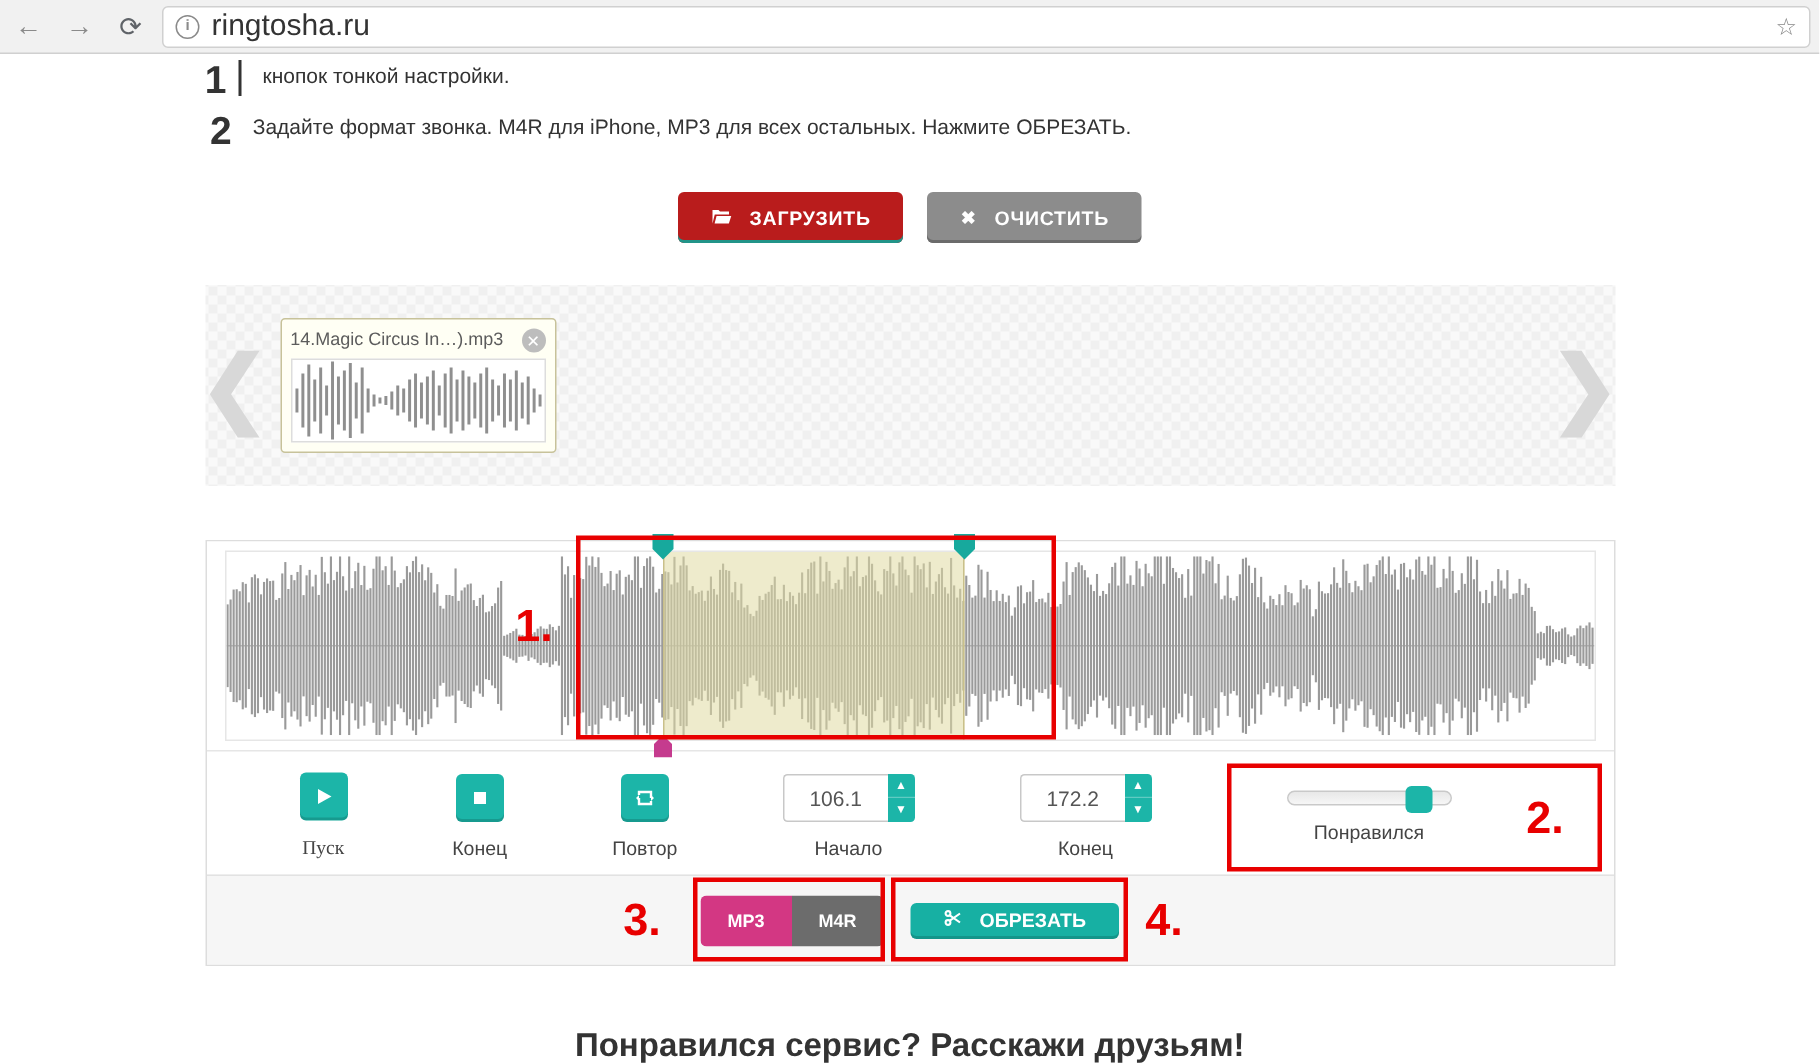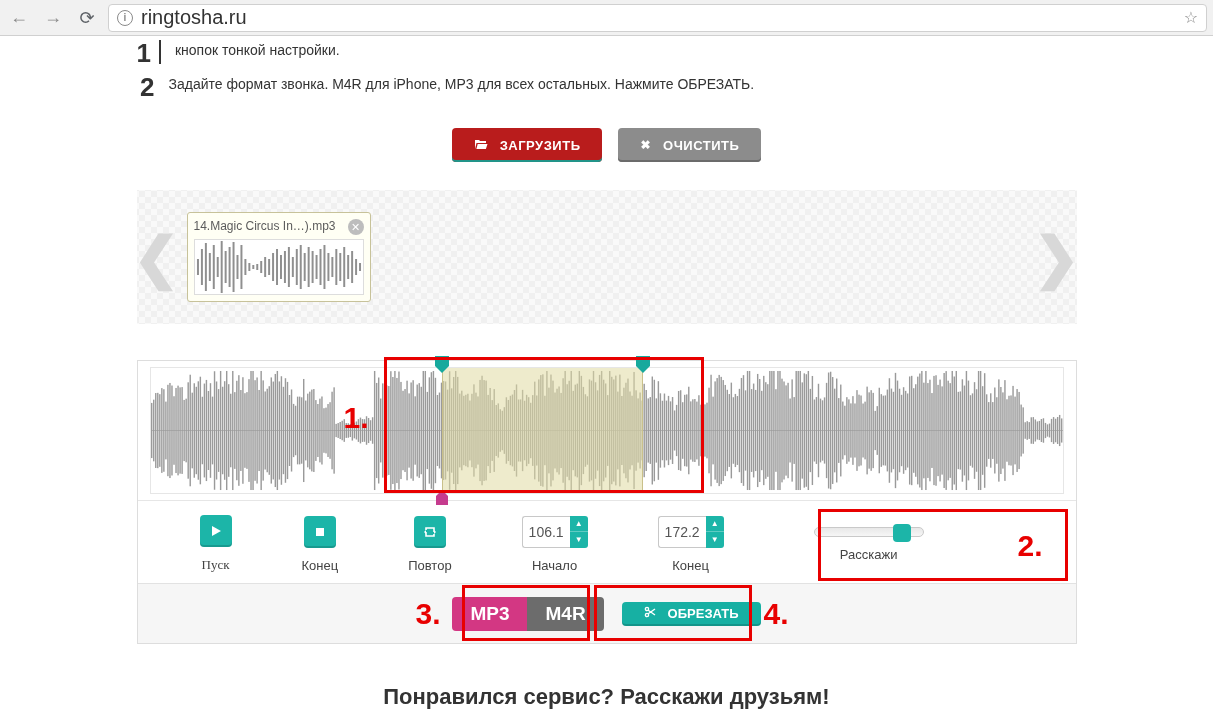--- a/index.html
+++ b/index.html
@@ -47,32 +47,32 @@
   .marker svg, .playhead svg { display:block; }
   .playhead { position:absolute; bottom:-12px; width:16px; height:16px; }
 
   .controls { display:flex; align-items:center; padding:14px 10px 10px; gap:0; }
   .ctrl { display:flex; flex-direction:column; align-items:center; gap:10px; }
   .ctrl .label { font-size:13px; color:#444; }
   .sq-btn { width:32px; height:32px; background:#1cb5a8; border-radius:4px; display:flex; align-items:center; justify-content:center; color:#fff; border:none; cursor:pointer; box-shadow: inset 0 -2px 0 rgba(0,0,0,0.15); }
   .sq-btn svg { display:block; }
 
   .spinner { display:flex; }
-  .spinner input { width:48px; height:32px; border:1px solid #c8c8c8; text-align:center; font-size:14px; color:#555; border-right:none; border-radius:3px 0 0 3px; }
+  .spinner input { width:70px; height:32px; border:1px solid #c8c8c8; text-align:center; font-size:14px; color:#555; border-right:none; border-radius:3px 0 0 3px; }
   .spin-btns { display:flex; flex-direction:column; }
   .spin-btns button { width:18px; height:16px; background:#1cb5a8; border:none; color:#fff; font-size:8px; display:flex; align-items:center; justify-content:center; cursor:pointer; }
   .spin-btns button:first-child { border-radius:0 3px 0 0; border-bottom:1px solid rgba(255,255,255,0.3); }
   .spin-btns button:last-child { border-radius:0 0 3px 0; }
 
   .vol-slider { position:relative; width:110px; height:10px; background:linear-gradient(#e8e8e8,#f6f6f6); border:1px solid #c9c9c9; border-radius:6px; }
   .vol-thumb { position:absolute; top:-4px; width:18px; height:18px; background:#1cb5a8; border-radius:4px; }
 
   .format-bar { height:60px; background:#f6f6f6; border-top:1px solid #e2e2e2; display:flex; align-items:center; justify-content:center; gap:18px; }
   .toggle { display:inline-flex; border-radius:4px; overflow:hidden; }
-  .toggle button { height:34px; padding:0 18px; border:none; font-size:19px; font-weight:bold; color:#fff; cursor:pointer; }
+  .toggle button { height:34px; padding:0 18px; border:none; font-size:12px; font-weight:bold; color:#fff; cursor:pointer; }
   .toggle .active { background:#d33783; }
   .toggle .inactive { background:#6c6c6c; }
   .cut-btn { height:24px; padding:0 22px; background:#17b0a3; border:none; border-radius:4px; color:#fff; font-weight:bold; font-size:13px; display:inline-flex; align-items:center; gap:12px; cursor:pointer; box-shadow: inset 0 -2px 0 rgba(0,0,0,0.15); }
 
   
   .anno { position:absolute; border:3px solid #e80000; pointer-events:none; }
   .anno-label { position:absolute; color:#e80000; font-size:30px; font-weight:bold; pointer-events:none; }
 
   .footer-text { text-align:center; font-size:22px; font-weight:bold; color:#333; margin-top:40px; }
 </style>
@@ -695,21 +695,21 @@
               <button>▲</button>
               <button>▼</button>
             </div>
           </div>
           <div class="label">Конец</div>
         </div>
         <div class="ctrl" style="margin-left:90px;">
           <div class="vol-slider">
             <div class="vol-thumb" style="left:78px;"></div>
           </div>
-          <div class="label">Расскажи</div>
+          <div class="label">Понравился</div>
         </div>
       </div>
 
       <div class="format-bar">
         <div class="toggle">
           <button class="active">MP3</button>
           <button class="inactive">M4R</button>
         </div>
         <button class="cut-btn">
           <span>

